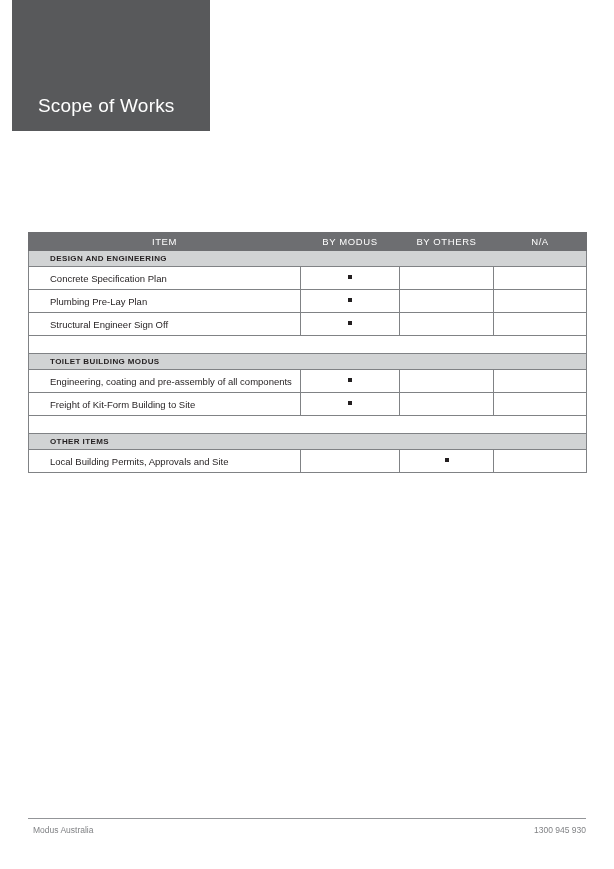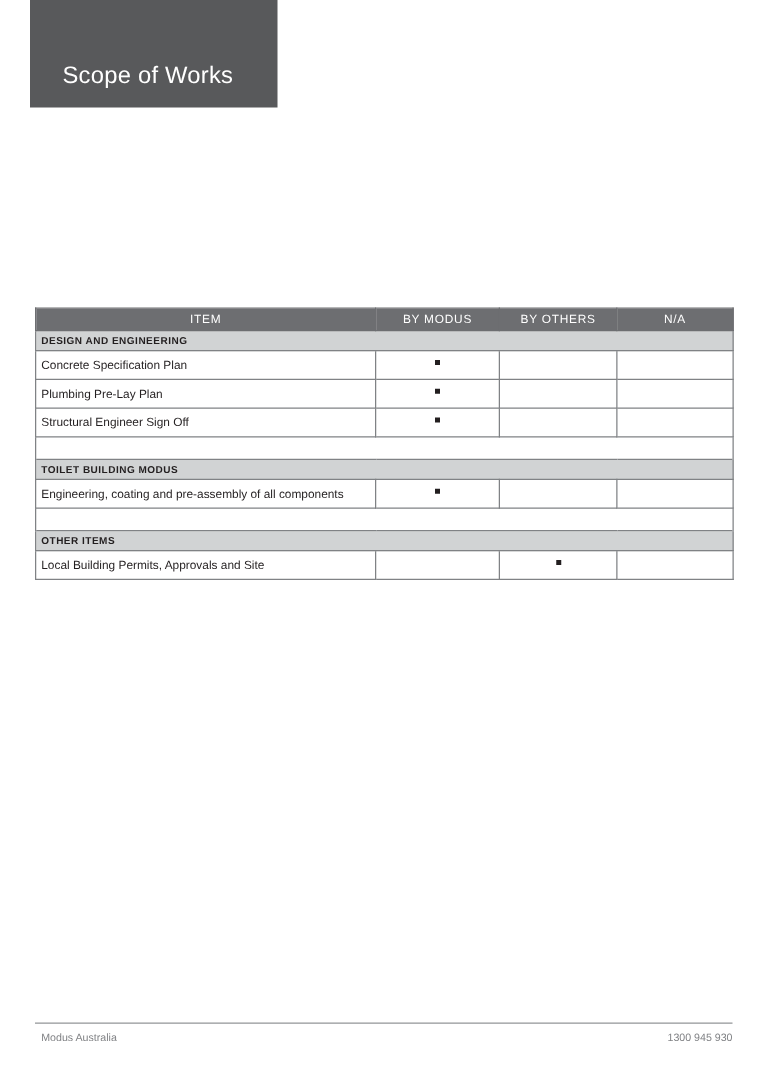--- a/index.html
+++ b/index.html
@@ -16,41 +16,41 @@
     overflow: hidden;
   }
   .page {
     position: relative;
     width: 614px;
     height: 869px;
   }
   
   .title-block {
     position: absolute;
-    left: 24px;
+    left: 12px;
     top: 0;
     width: 198px;
-    height: 86px;
+    height: 131px;
     background: #58595b;
   }
   .title-text {
     position: absolute;
     left: 26px;
     bottom: 14px;
     color: #ffffff;
     font-size: 19px;
     font-weight: normal;
     letter-spacing: 0.2px;
     white-space: nowrap;
   }
   
   .sow-table {
     position: absolute;
     left: 28px;
-    top: 246px;
+    top: 232px;
     width: 558px;
     border-collapse: collapse;
     table-layout: fixed;
   }
   .sow-table col.c-item   { width: 272px; }
   .sow-table col.c-modus  { width: 99px; }
   .sow-table col.c-others { width: 94px; }
   .sow-table col.c-na     { width: 93px; }
 
   .sow-table th {
@@ -60,21 +60,21 @@
     font-size: 9.5px;
     letter-spacing: 0.6px;
     height: 17px;
     padding: 0;
     text-align: center;
     border: 1px solid #6d6e71;
   }
   .sow-table td {
     font-size: 9.5px;
     height: 22px;
-    padding: 0 0 0 4px;
+    padding: 0 0 0 21px;
     border-left: 1px solid #808285;
     border-right: 1px solid #808285;
     border-bottom: 1px solid #808285;
     vertical-align: middle;
   }
   .sow-table tr.section td {
     background: #d1d3d4;
     font-size: 8px;
     font-weight: bold;
     letter-spacing: 0.4px;
@@ -185,20 +185,26 @@
 
       <tr class="section">
         <td colspan="4">TOILET BUILDING MODUS</td>
       </tr>
       <tr>
         <td>Engineering, coating and pre-assembly of all components</td>
         <td class="mark"><span class="dot"></span></td>
         <td class="mark"></td>
         <td class="mark"></td>
       </tr>
+      <tr>
+        <td>Freight of Kit-Form Building to Site</td>
+        <td class="mark"><span class="dot"></span></td>
+        <td class="mark"></td>
+        <td class="mark"></td>
+      </tr>
 
       <tr class="spacer">
         <td colspan="4"></td>
       </tr>
 
       <tr class="section">
         <td colspan="4">OTHER ITEMS</td>
       </tr>
       <tr>
         <td>Local Building Permits, Approvals and Site</td>

